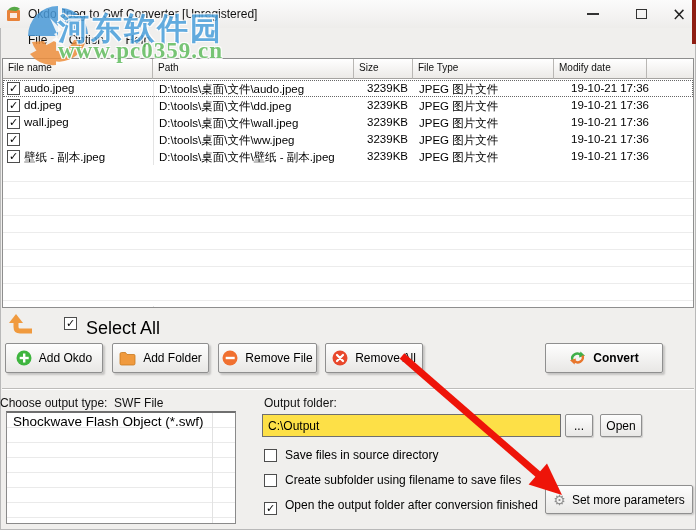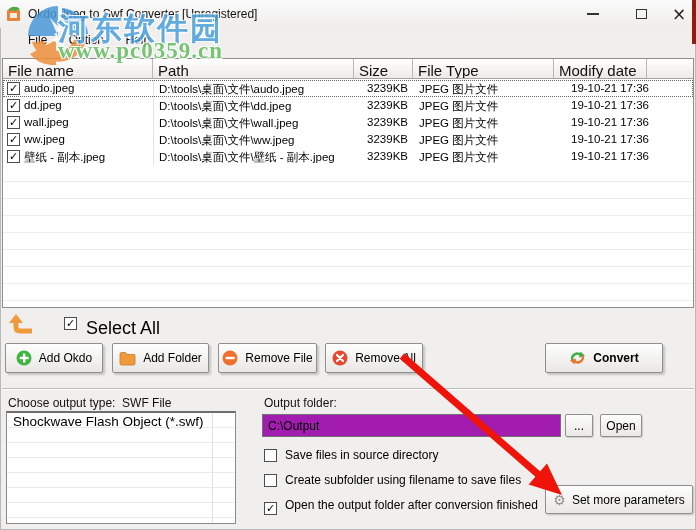--- a/index.html
+++ b/index.html
@@ -26,21 +26,21 @@
   
   .menubar { position:absolute; left:0; top:28px; width:696px; height:26px;margin-left:19px; }
   .menu-item { display:inline-block; padding:5px 9px 4px 9px; font-size:12px; color:#111; }
 
   
   .filelist { position:absolute; left:2px; top:58px; width:692px; height:250px;
     background:#fff; border:1px solid #8e8e8e; }
   .lheader { position:absolute; left:0; top:0; width:100%; height:20px; display:flex; }
   .hcell { height:20px; background:linear-gradient(#ffffff,#eceae7);
     border-right:1px solid #b9b7b4; border-bottom:1px solid #a5a3a0;
-    padding:3px 10px 0 5px; font-size:15px; color:#111; overflow:hidden; white-space:nowrap; }
+    padding:3px 10px 0 5px; font-size:10px; color:#111; overflow:hidden; white-space:nowrap; }
   .hc-name{width:150px;} .hc-path{width:201px;} .hc-size{width:59px; }
   .hc-type{width:141px;} .hc-date{width:93px;} .hc-blank{flex:1; border-right:none;}
   .lrow { position:absolute; left:0; width:100%; height:17px; font-size:11.5px; white-space:nowrap; }
   .lrow .cb { position:absolute; left:4px; top:2px; }
   .cell-name { position:absolute; left:21px; top:2px; width:126px; overflow:hidden; }
   .cell-path { position:absolute; left:156px; top:2px; width:194px; overflow:hidden; }
   .cell-size { position:absolute; left:353px; top:2px; width:52px; text-align:right; }
   .cell-type { position:absolute; left:416px; top:2px; width:134px; overflow:hidden; }
   .cell-date { position:absolute; left:568px; top:2px; width:92px; overflow:hidden; }
   .lrow.focused { outline:1px dotted #666; outline-offset:-1px; }
@@ -67,29 +67,29 @@
   .b-addfolder { left:112px; top:343px; width:97px; }
   .b-removefile{ left:218px; top:343px; width:99px; }
   .b-removeall { left:325px; top:343px; width:98px; }
   .b-convert   { left:545px; top:343px; width:118px; font-weight:bold; }
 
   .groove { position:absolute; left:2px; top:388px; width:692px; height:2px;
     border-top:1px solid #bdbcba; border-bottom:1px solid #ffffff; }
 
   
   .out-label { position:absolute; font-size:12px; color:#111; }
-  .l-choose { left:8px; top:396px; }
+  .l-choose { left:0; top:396px; }
   .l-folder { left:264px; top:396px; }
   .fmt-list { position:absolute; left:6px; top:411px; width:230px; height:113px;
     background:#fff; border:1px solid #8a8a8a; border-top:2px solid #6f6f6f;
     background-image:repeating-linear-gradient(to bottom,#ffffff 0 14px,#eaeaea 14px 15px); }
   .fmt-row1 { position:absolute; left:6px; top:1px; font-size:13.5px; white-space:nowrap; }
   .fmt-vdiv { position:absolute; right:22px; top:0; width:1px; height:100%; background:#e2e2e2; }
   .folder-input { position:absolute; left:262px; top:414px; width:299px; height:23px;
-    border:1px solid #6f6f6f; background:#a21caf; font-family:"Liberation Sans",sans-serif;
+    border:1px solid #6f6f6f; background:#fde047; font-family:"Liberation Sans",sans-serif;
     font-size:12px; padding:0 5px; color:#000; }
   .sbtn { position:absolute; height:23px; background:linear-gradient(#fdfdfd,#e9e8e6);
     border:1px solid #8f8f8f; border-radius:2px; font-size:12px;
     display:flex; align-items:center; justify-content:center; box-shadow:1px 1px 1px rgba(0,0,0,0.15); }
   .b-browse { left:565px; top:414px; width:28px; }
   .b-open   { left:600px; top:414px; width:42px; }
   .opt-row { position:absolute; left:264px; font-size:12px; }
   .o1 { top:448px; } .o2 { top:473px; } .o3 { top:498px; }
   .opt-row .cb { vertical-align:-3px; margin-right:8px; }
   .b-setparams { left:545px; top:485px; width:148px; height:29px; position:absolute;
@@ -173,21 +173,20 @@
     <div class="lrow" style="top:55px;">
       <span class="cb">✓</span>
       <span class="cell-name">wall.jpeg</span>
       <span class="cell-path">D:\tools\桌面\文件\wall.jpeg</span>
       <span class="cell-size">3239KB</span>
       <span class="cell-type">JPEG 图片文件</span>
       <span class="cell-date">19-10-21 17:36</span>
     </div>
     <div class="lrow" style="top:72px;">
       <span class="cb">✓</span>
-      <span class="cell-name">ww.jpeg</span>
       <span class="cell-path">D:\tools\桌面\文件\ww.jpeg</span>
       <span class="cell-size">3239KB</span>
       <span class="cell-type">JPEG 图片文件</span>
       <span class="cell-date">19-10-21 17:36</span>
     </div>
     <div class="lrow" style="top:89px;">
       <span class="cb">✓</span>
       <span class="cell-name">壁纸 - 副本.jpeg</span>
       <span class="cell-path">D:\tools\桌面\文件\壁纸 - 副本.jpeg</span>
       <span class="cell-size">3239KB</span>

